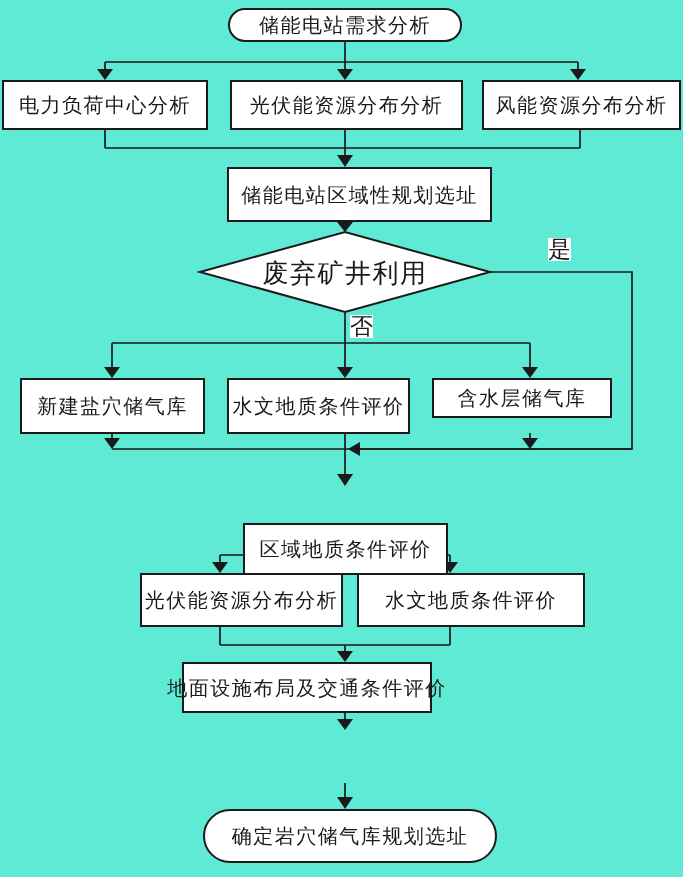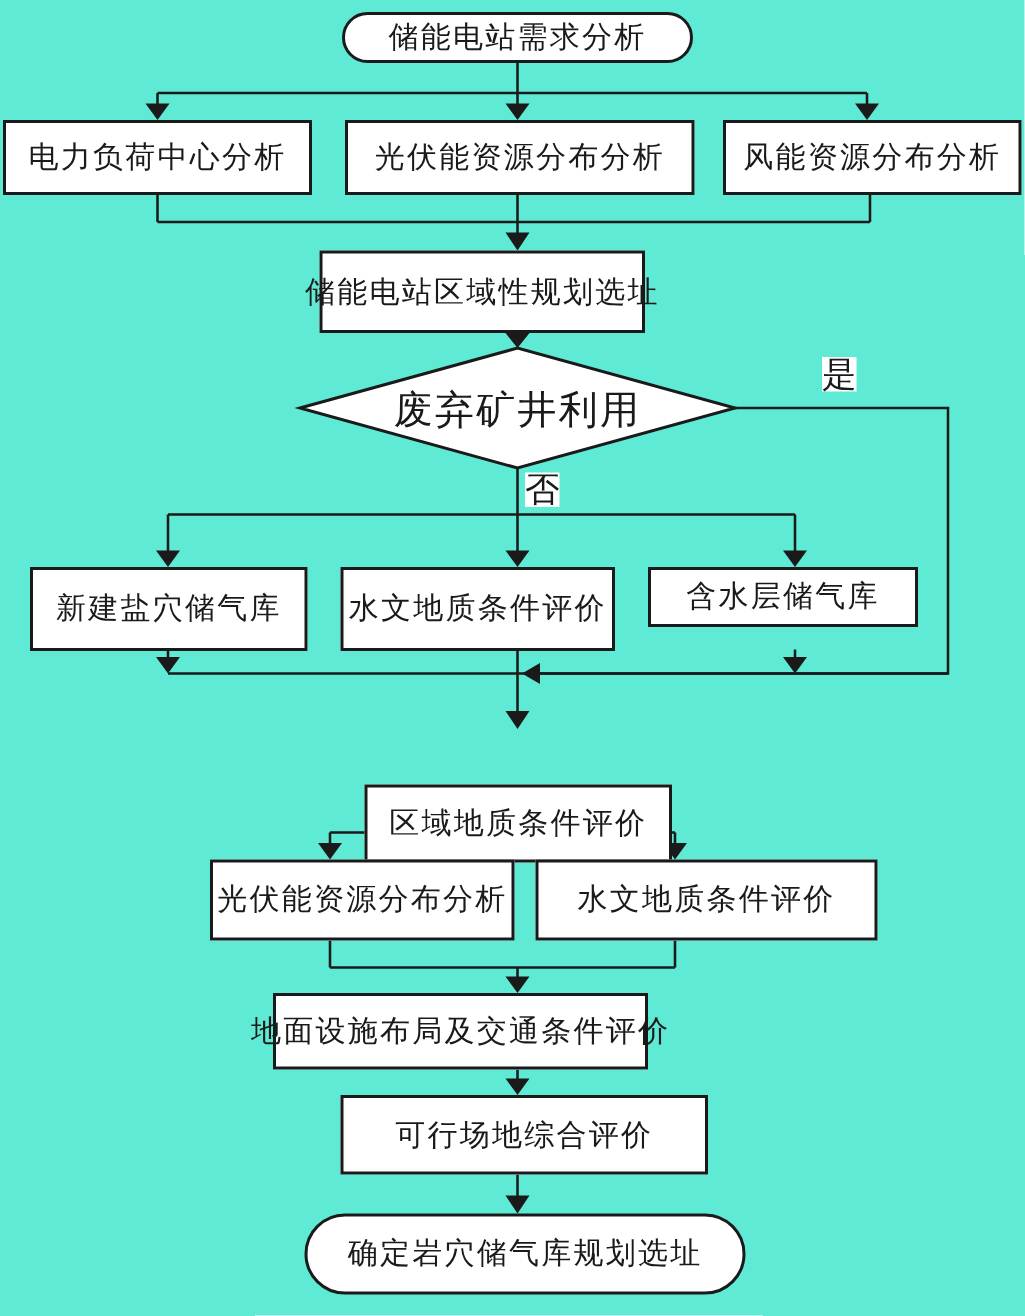--- a/index.html
+++ b/index.html
@@ -108,21 +108,21 @@
   </svg>
 
   <div class="node terminator" style="left:228px;top:8px;width:234px;height:34px;">储能电站需求分析</div>
 
   <div class="node" style="left:2px;top:80px;width:206px;height:50px;">电力负荷中心分析</div>
 
   <div class="node" style="left:230px;top:80px;width:233px;height:50px;">光伏能资源分布分析</div>
 
   <div class="node" style="left:482px;top:80px;width:199px;height:50px;">风能资源分布分析</div>
 
-  <div class="node" style="left:213px;top:167px;width:217px;height:55px;">储能电站区域性规划选址</div>
+  <div class="node" style="left:227px;top:167px;width:265px;height:55px;">储能电站区域性规划选址</div>
 
   <div class="diamond-label" style="left:245px;top:258px;width:200px;height:30px;">废弃矿井利用</div>
 
   <div class="edge-label" style="left:548px;top:238px;">是</div>
 
   <div class="edge-label" style="left:350px;top:315px;">否</div>
 
   <div class="node" style="left:20px;top:378px;width:185px;height:56px;text-align:center;">新建盐穴储气库</div>
 
   <div class="node" style="left:227px;top:378px;width:183px;height:56px;">水文地质条件评价</div>
@@ -130,17 +130,16 @@
   <div class="node" style="left:432px;top:378px;width:180px;height:40px;">含水层储气库</div>
 
   <div class="node" style="left:243px;top:486px;width:205px;height:52px;margin-top:37px;">区域地质条件评价</div>
 
   <div class="node" style="left:140px;top:573px;width:203px;height:54px;">光伏能资源分布分析</div>
 
   <div class="node" style="left:357px;top:573px;width:228px;height:54px;">水文地质条件评价</div>
 
   <div class="node" style="left:182px;top:662px;width:250px;height:51px;">地面设施布局及交通条件评价</div>
 
-  <div class="node" style="left:227px;top:730px;width:245px;height:53px;">可行场地综合评价</div>
 
   <div class="node terminator" style="left:203px;top:809px;width:294px;height:54px;">确定岩穴储气库规划选址</div>
 
 </div>
 
 </body></html>

